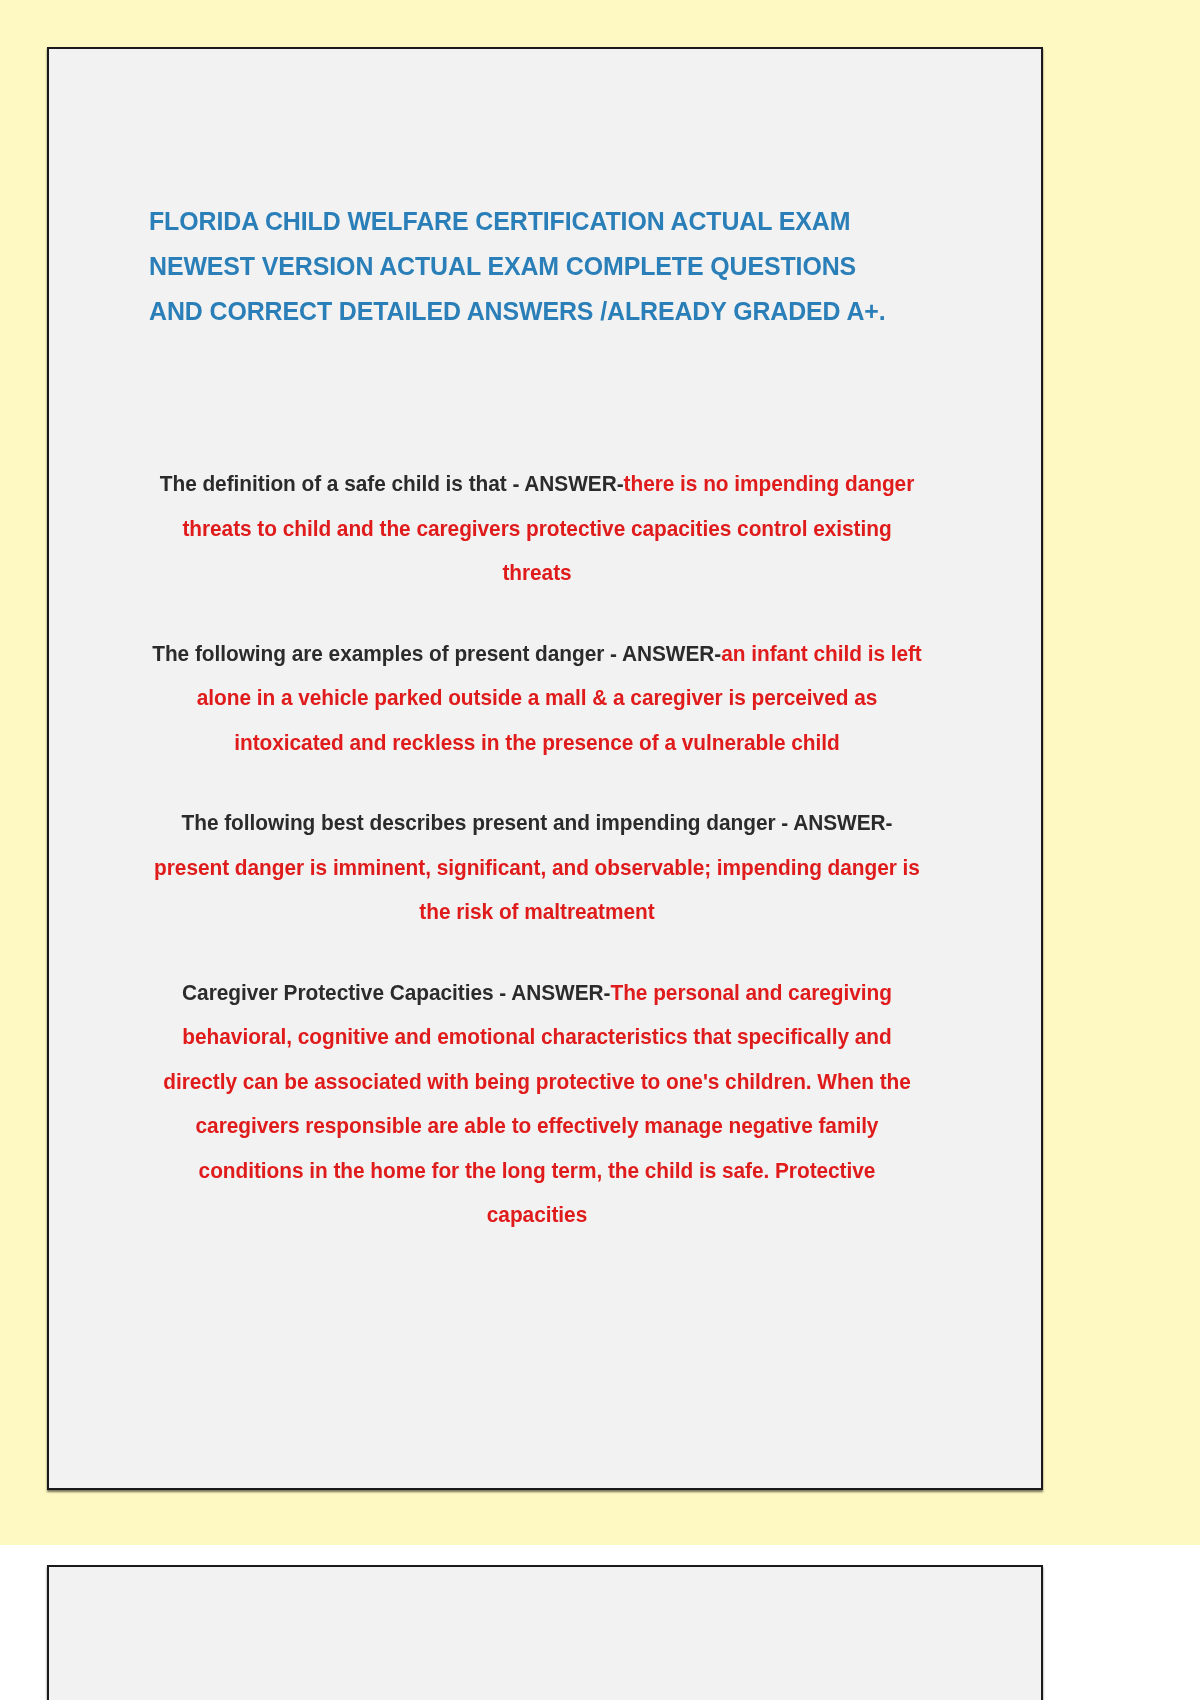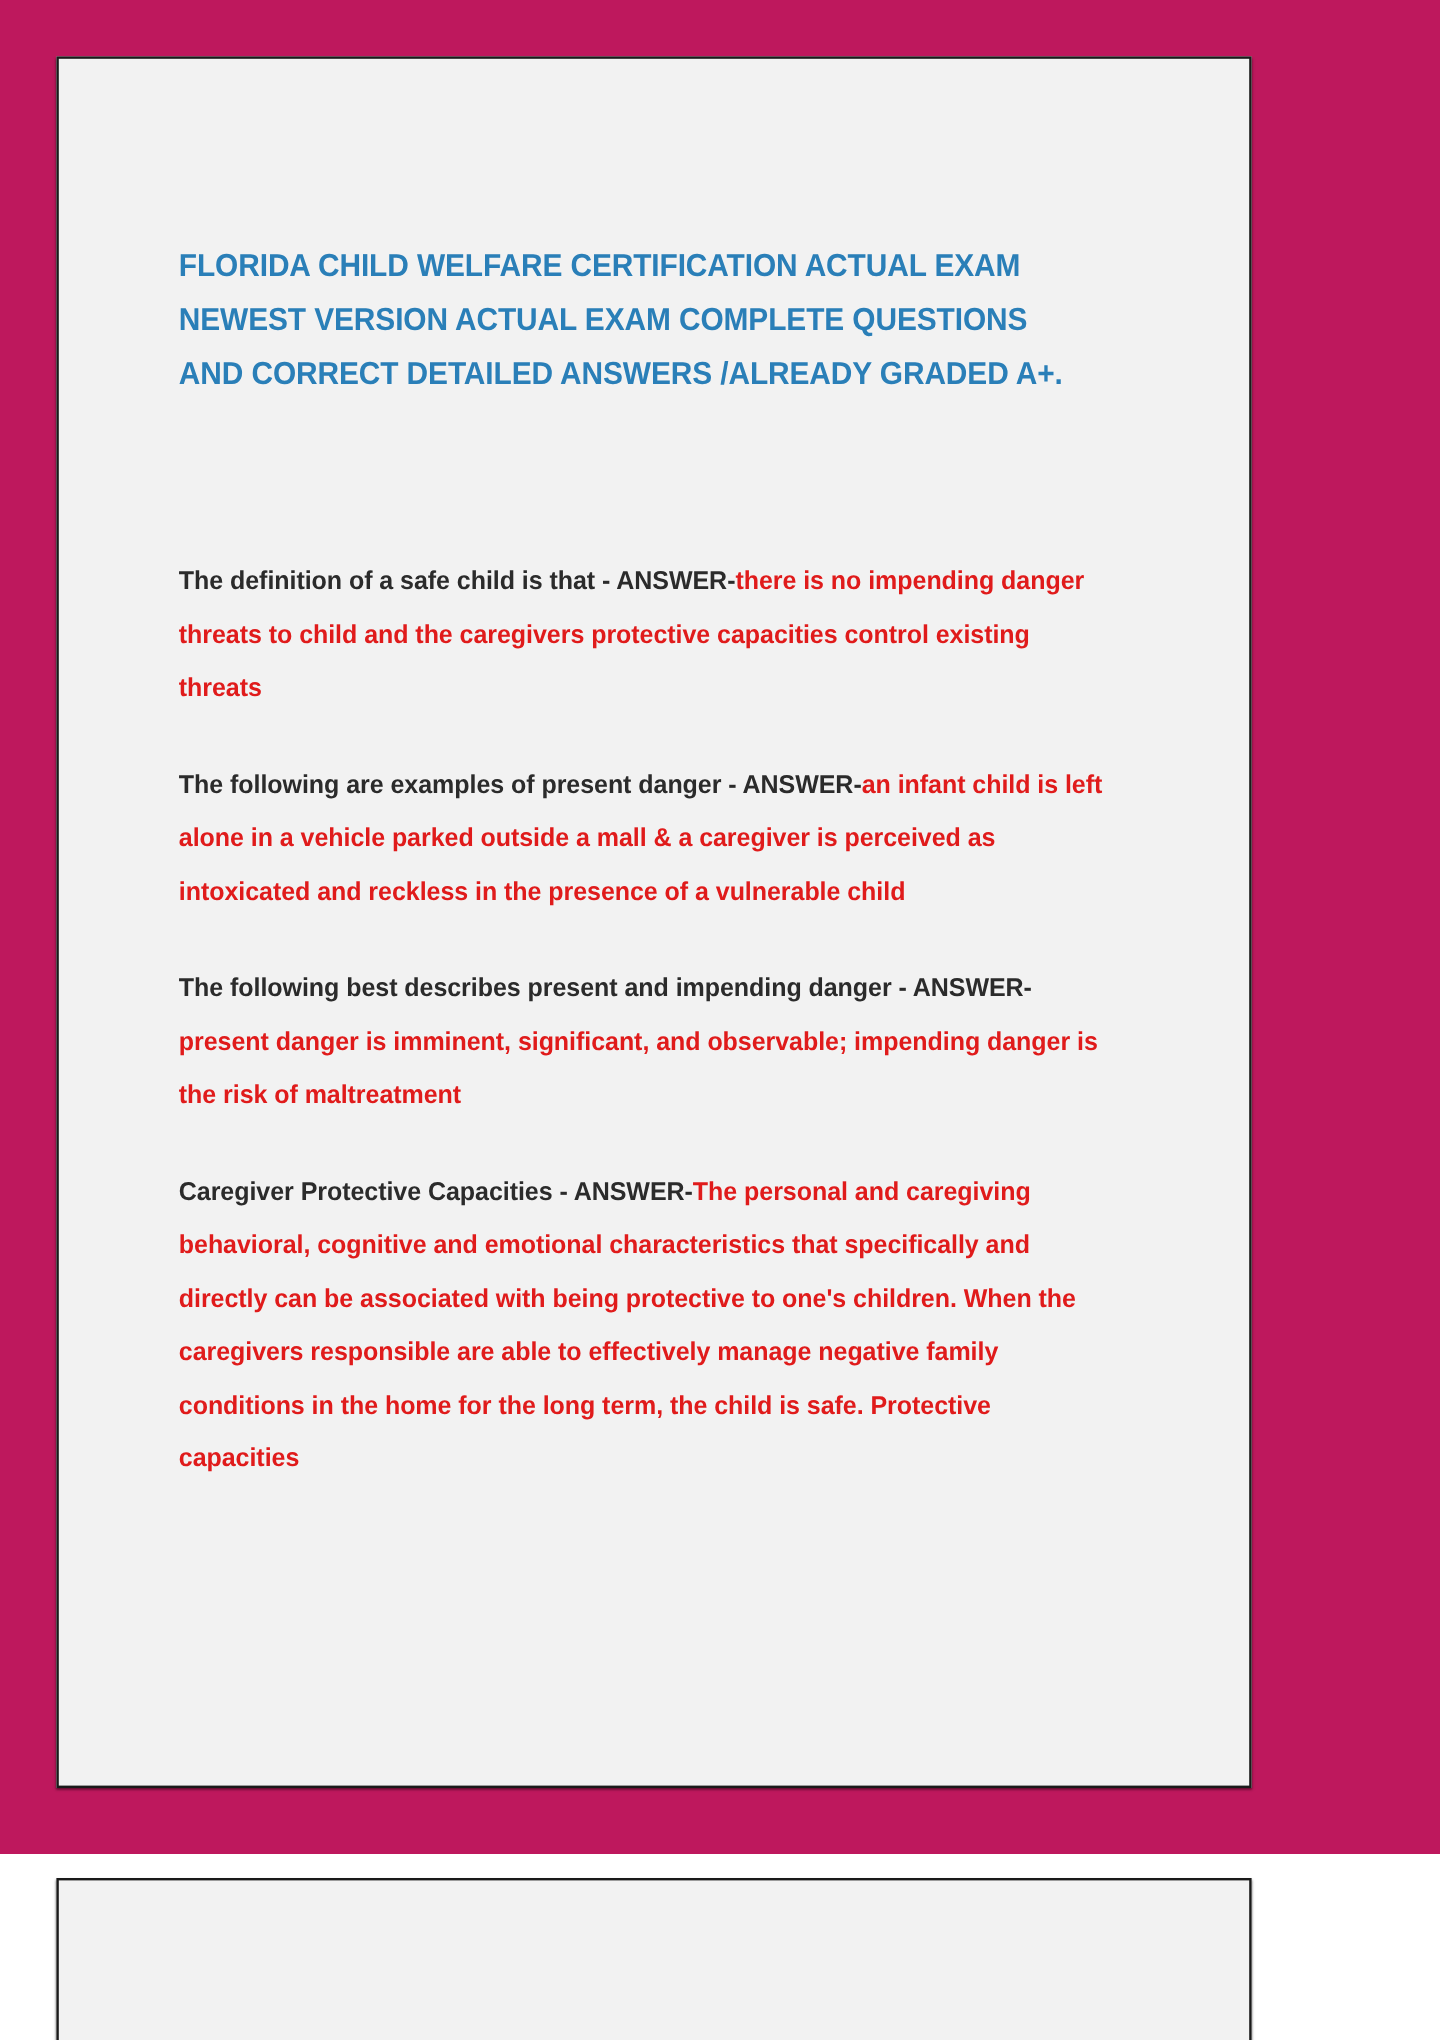--- a/index.html
+++ b/index.html
@@ -11,21 +11,21 @@
     height: 1700px;
     background: #ffffff;
     font-family: "Liberation Sans", sans-serif;
     overflow: hidden;
   }
 
   #viewport {
     position: relative;
     width: 1200px;
     height: 1700px;
-    background: #be185d;
+    background: #fef9c3;
     text-decoration: underline;
   }
 
   
   .page {
     position: absolute;
     background: #f2f2f2;
     border: 2px solid #1a1a1a;
     box-sizing: border-box;
     box-shadow: 0 2px 2px rgba(0,0,0,0.55);
@@ -74,20 +74,21 @@
     transform-origin: left top;
     white-space: nowrap;
   }
   #doc-title .tline {
     display: block;
   }
 
   
   #qa-list {
     margin-top: 128px;
+    text-align: center;
   }
   .qa-block {
     margin-bottom: 36px;
     font-size: 21.5px;
     font-weight: bold;
     line-height: 44.5px;
     color: #2b2b2b;
     letter-spacing: -0.05px;
     font-family: "Liberation Sans Narrow", "Liberation Sans", sans-serif;
     transform: scaleX(0.97);

